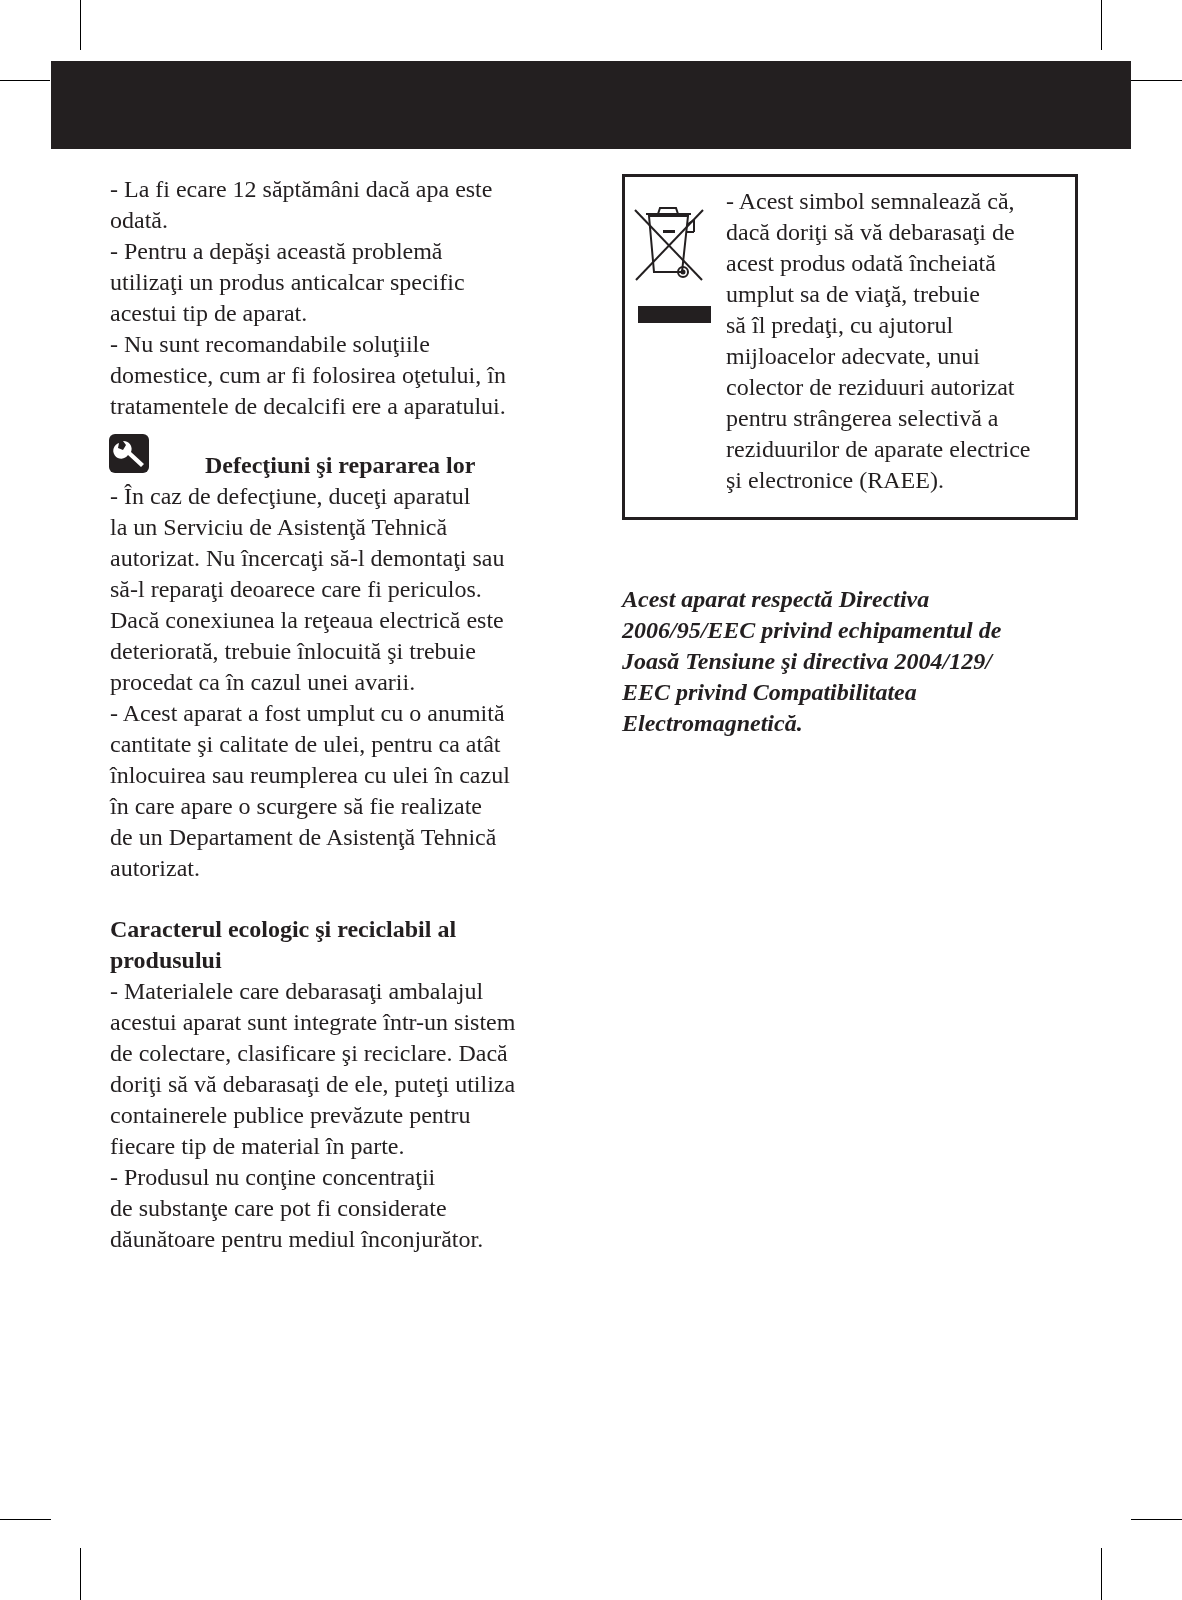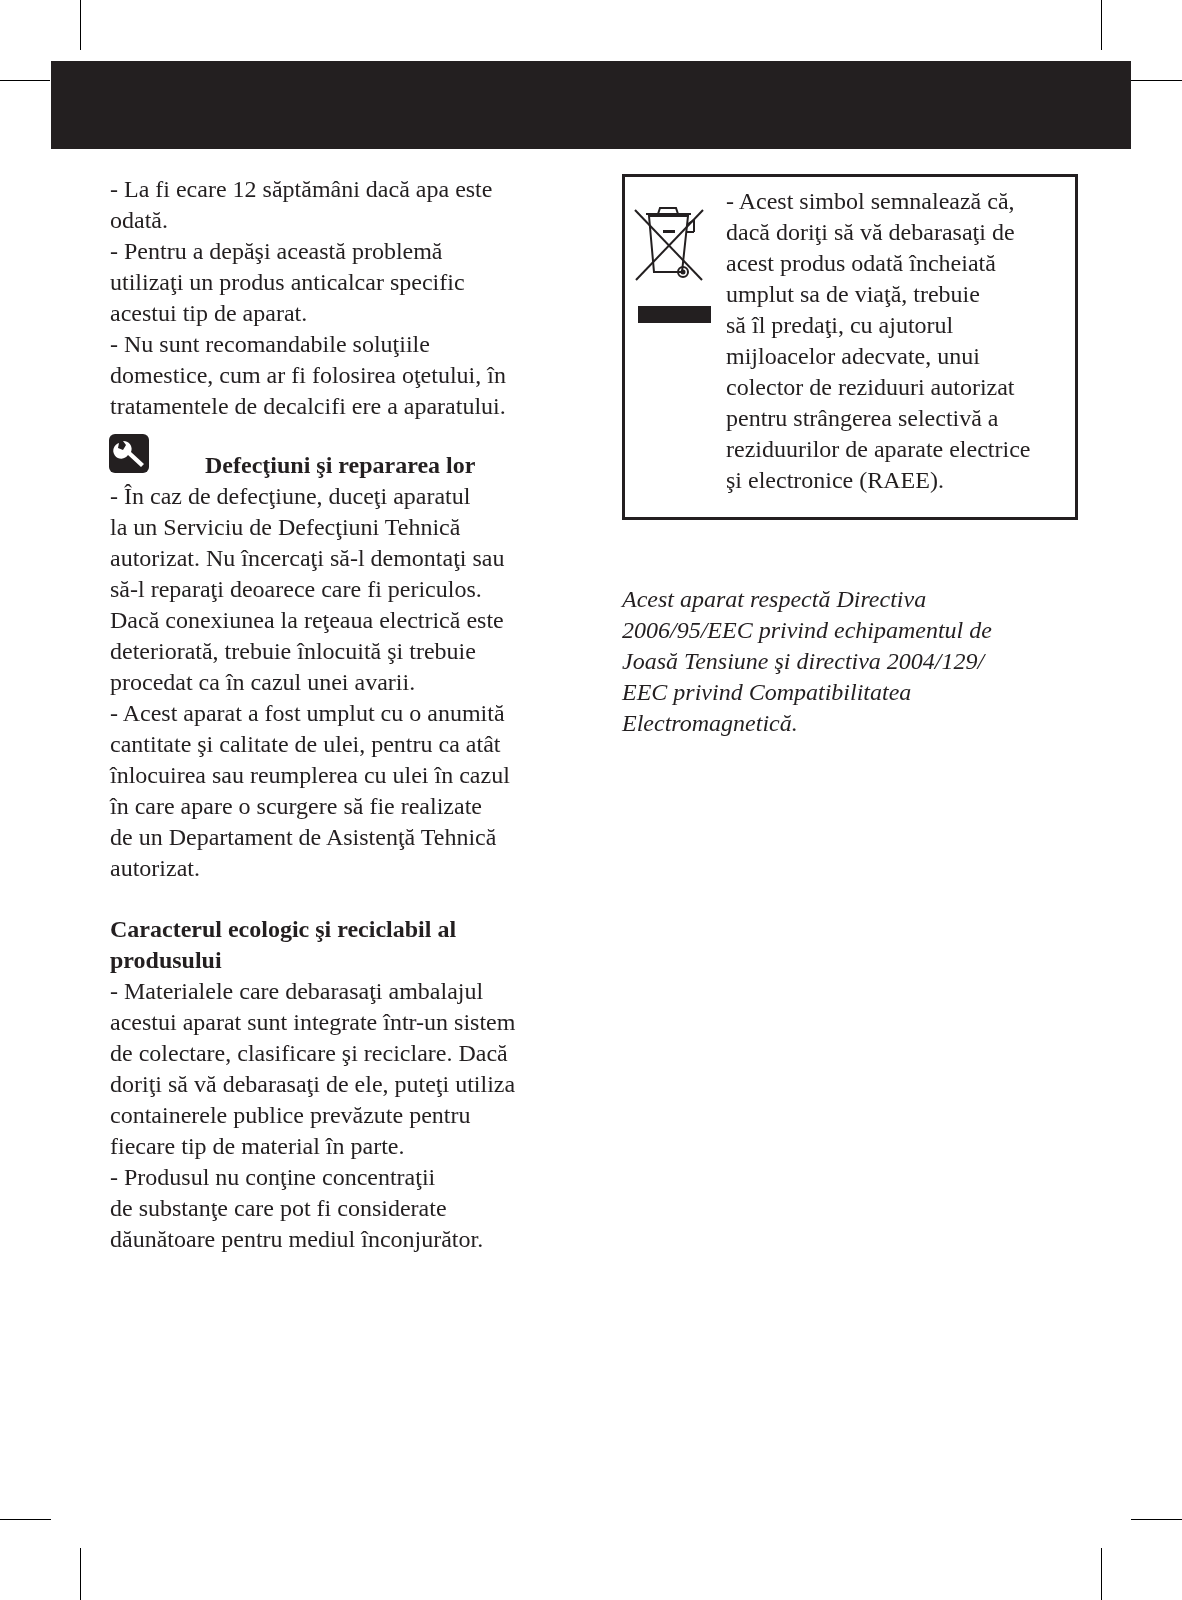--- a/index.html
+++ b/index.html
@@ -6,21 +6,21 @@
     body { width: 1182px; height: 1600px; position: relative; overflow: hidden;
            font-family: "Liberation Serif", "DejaVu Serif", serif; color: #231f20; }
     .crop { position: absolute; background: #000; }
     .crop.v { width: 1px; }
     .crop.h { height: 1px; }
     .header-bar { position: absolute; left: 51px; top: 61px; width: 1080px; height: 88px; background: #231f20; }
     .line { position: absolute; left: 0; white-space: nowrap; font-size: 24px; line-height: 31px; }
     .col-left { position: absolute; left: 110px; top: 0; width: 460px; height: 1600px; }
     .col-right { position: absolute; left: 8px; top: 0; width: 1182px; height: 1600px; }
     .bold { font-weight: bold; }
-    .italic { font-style: italic; }
+    .italic { font-style: italic; font-weight: bold; }
     .weee-box { position: absolute; left: 614px; top: 174px; width: 456px; height: 346px;
                 border: 3px solid #231f20; box-sizing: border-box; }
     .weee-icon { position: absolute; left: 624px; top: 190px; width: 74px; height: 98px; }
     .weee-bar { position: absolute; left: 630px; top: 306px; width: 73px; height: 17px; background: #231f20; }
     .wrench-icon { position: absolute; left: 109px; top: 434px; width: 40px; height: 39px; }
   </style>
 </head>
 <body>
 
 <div class="crop v" style="left:80px; top:0; height:50px;"></div>
@@ -42,21 +42,21 @@
     <div class="line" style="top:267px">utilizaţi un produs anticalcar specific</div>
     <div class="line" style="top:298px">acestui tip de aparat.</div>
     <div class="line" style="top:329px">- Nu sunt recomandabile soluţiile</div>
     <div class="line" style="top:360px">domestice, cum ar fi folosirea oţetului, în</div>
     <div class="line" style="top:391px">tratamentele de decalcifi ere a aparatului.</div>
   </div>
 
   <div>
     <div class="line bold" style="top:450px; left:55px;margin-left:40px;">Defecţiuni şi repararea lor</div>
     <div class="line" style="top:481px">- În caz de defecţiune, duceţi aparatul</div>
-    <div class="line" style="top:512px">la un Serviciu de Defecţiuni Tehnică</div>
+    <div class="line" style="top:512px">la un Serviciu de Asistenţă Tehnică</div>
     <div class="line" style="top:543px">autorizat. Nu încercaţi să-l demontaţi sau</div>
     <div class="line" style="top:574px">să-l reparaţi deoarece care fi periculos.</div>
     <div class="line" style="top:605px">Dacă conexiunea la reţeaua electrică este</div>
     <div class="line" style="top:636px">deteriorată, trebuie înlocuită şi trebuie</div>
     <div class="line" style="top:667px">procedat ca în cazul unei avarii.</div>
     <div class="line" style="top:698px">- Acest aparat a fost umplut cu o anumită</div>
     <div class="line" style="top:729px">cantitate şi calitate de ulei, pentru ca atât</div>
     <div class="line" style="top:760px">înlocuirea sau reumplerea cu ulei în cazul</div>
     <div class="line" style="top:791px">în care apare o scurgere să fie realizate</div>
     <div class="line" style="top:822px">de un Departament de Asistenţă Tehnică</div>

